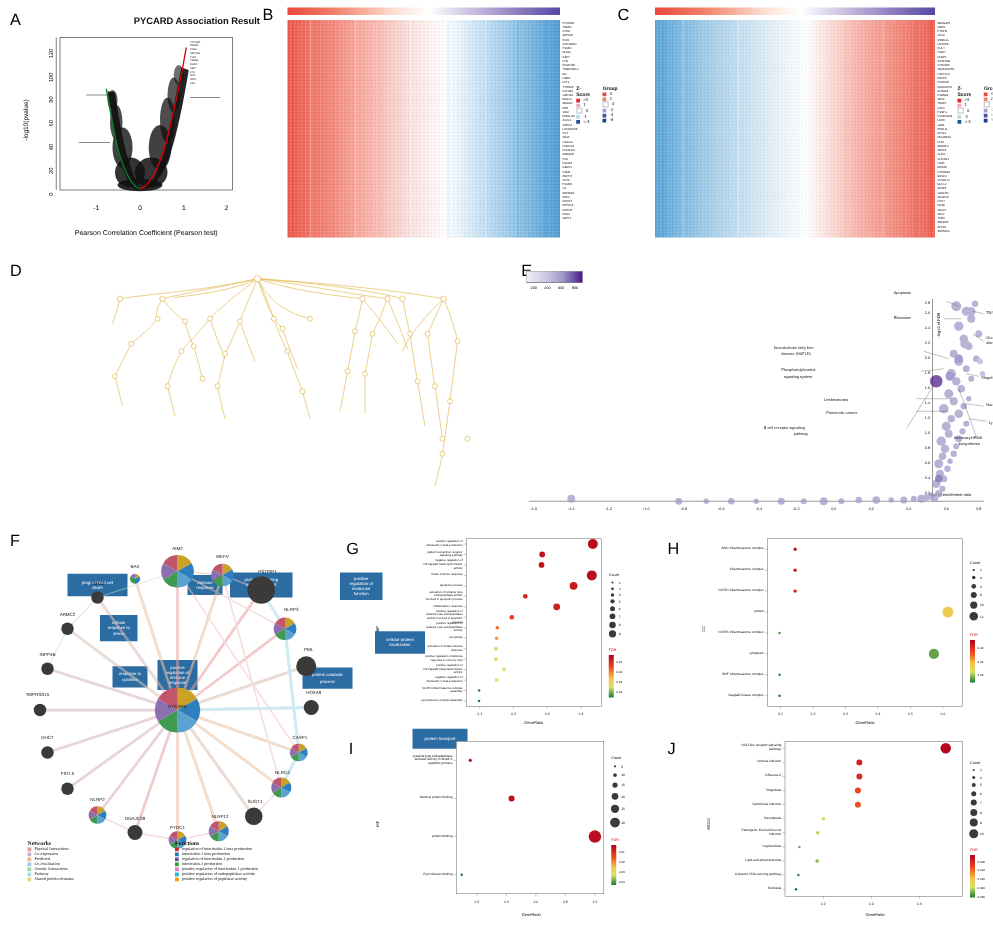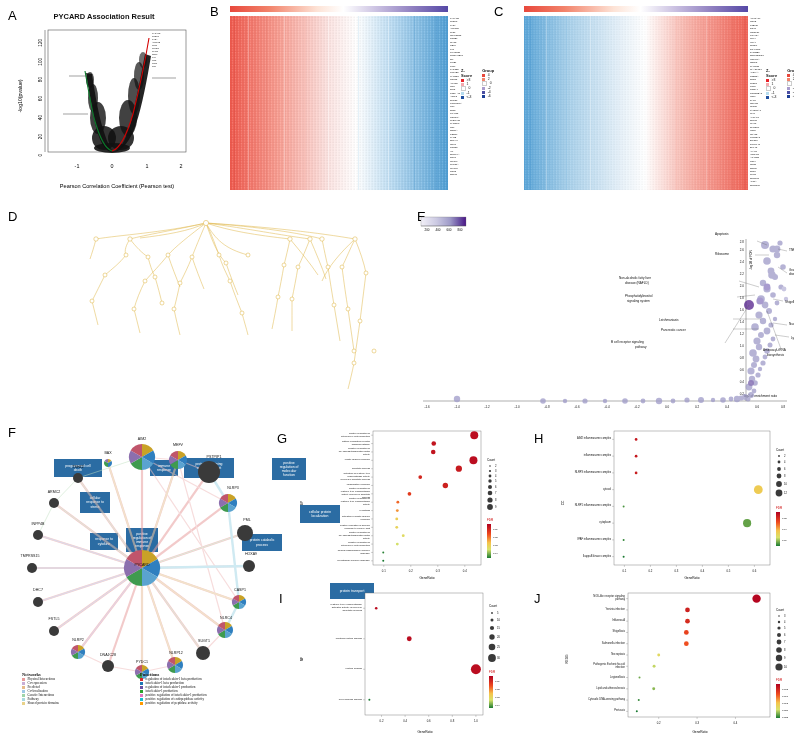--- a/index.html
+++ b/index.html
@@ -15,21 +15,21 @@
           justify-content:center;padding:1px;box-sizing:border-box;}
   .lg-h{font-size:4.6px;font-family:"Liberation Serif",serif;font-weight:bold;}
   .lg-i{font-size:3.3px;font-family:"Liberation Serif",serif;white-space:nowrap;}
   .sw{width:3px;height:3px;display:inline-block;margin-right:2.5px;vertical-align:middle;}
 </style>
 </head>
 <body>
 
 <div class="panel" style="left:0;top:0;width:208px;height:205px;">
   <div class="plabel" style="left:8px;top:8px;">A</div>
-  <div style="position:absolute;left:0;top:12px;width:208px;text-align:center;font-size:7.5px;font-weight:bold;">PYCARD Association Result</div>
+  <div style="position:absolute;left:0;top:12px;width:208px;text-align:right;font-size:7.5px;font-weight:bold;">PYCARD Association Result</div>
   <svg width="208" height="190" style="position:absolute;left:0;top:18px;">
     <g>
       <rect x="48" y="12" width="138" height="122" fill="#ffffff" stroke="#555" stroke-width="0.6"></rect>
       <text x="22" y="78" font-size="5.2" text-anchor="middle" transform="rotate(-90 22 78)">-log10(pvalue)</text>
       <text x="117" y="170" font-size="5.6" text-anchor="middle">Pearson Correlation Coefficient (Pearson test)</text>
       <text x="42" y="136" font-size="4.6" text-anchor="end" transform="rotate(-90 42 136)">0</text>
       <text x="42" y="116" font-size="4.6" text-anchor="end" transform="rotate(-90 42 116)">20</text>
       <text x="42" y="97" font-size="4.6" text-anchor="end" transform="rotate(-90 42 97)">40</text>
       <text x="42" y="78" font-size="4.6" text-anchor="end" transform="rotate(-90 42 78)">60</text>
       <text x="42" y="59" font-size="4.6" text-anchor="end" transform="rotate(-90 42 59)">80</text>

